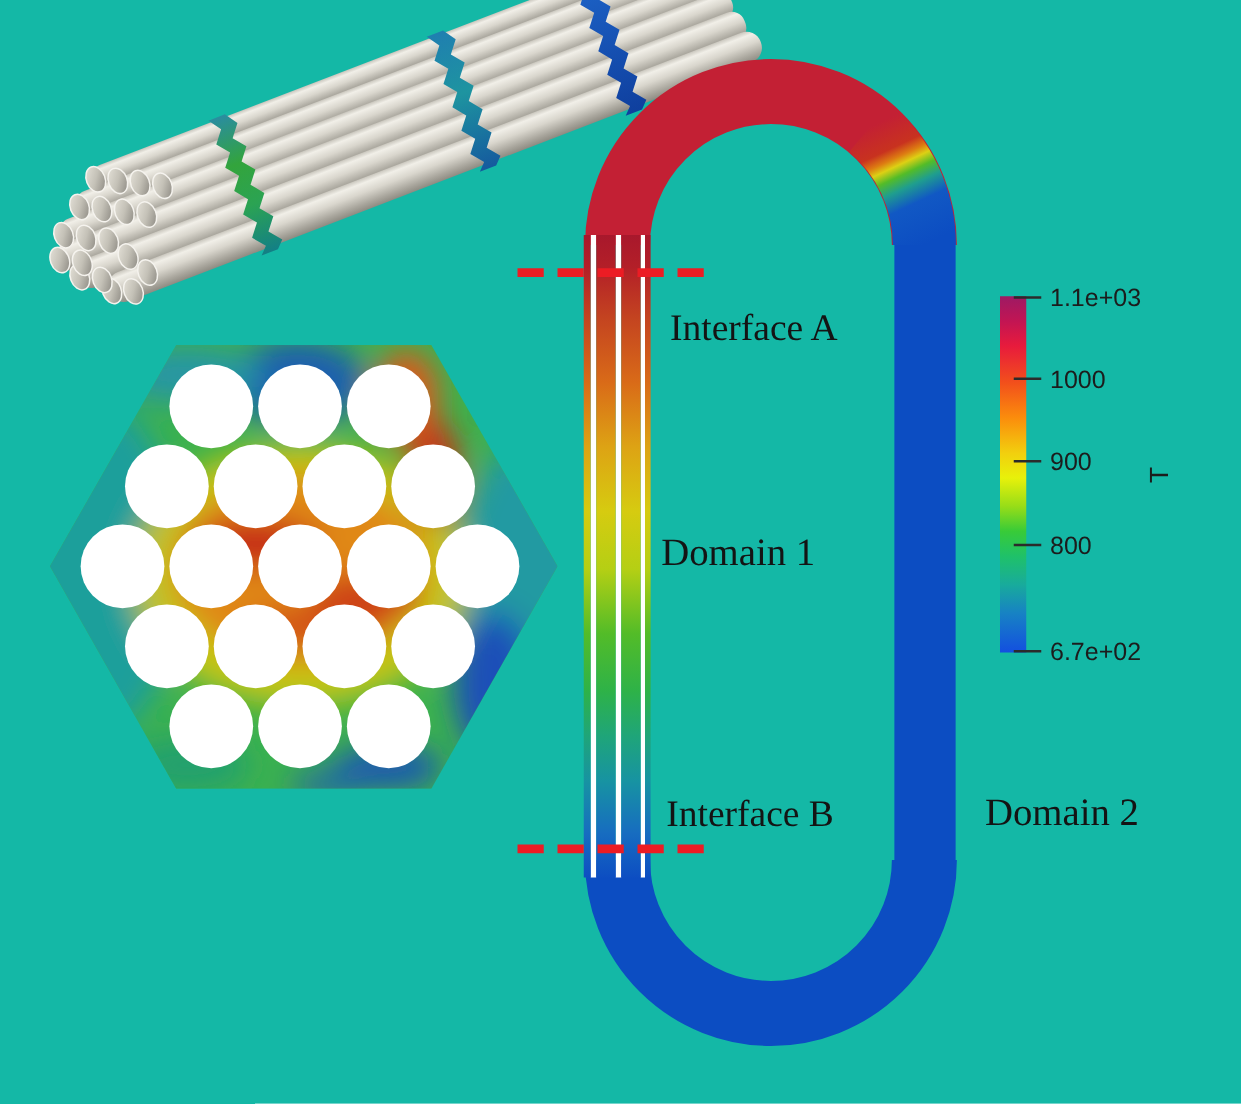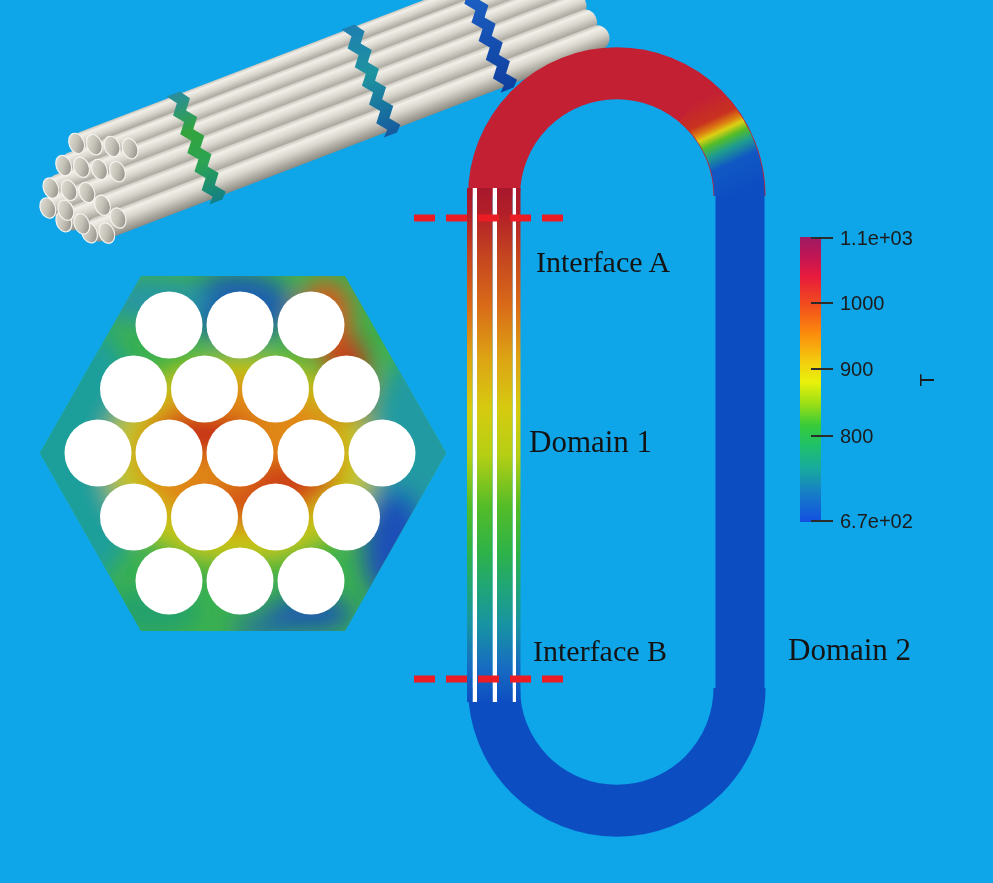--- a/index.html
+++ b/index.html
@@ -1,16 +1,16 @@
 <!DOCTYPE html>
 <html><head>
 <meta charset="utf-8">
 <style>
   html,body{margin:0;padding:0;background:#ffffff;}
-  #stage{position:relative;width:993px;height:883px;background:#0ea5e9;overflow:hidden;
+  #stage{position:relative;width:993px;height:883px;background:#14b8a6;overflow:hidden;
          font-family:"Liberation Serif",serif;}
   svg{display:block}
   .serif-label{font-family:"Liberation Serif",serif;fill:#141414;}
   .cbar-label{font-family:"Liberation Sans",sans-serif;fill:#1c1c1c;}
 </style>
 </head>
 <body>
 
 <div id="stage">
 <svg width="993" height="883" viewBox="0 0 993 883">

